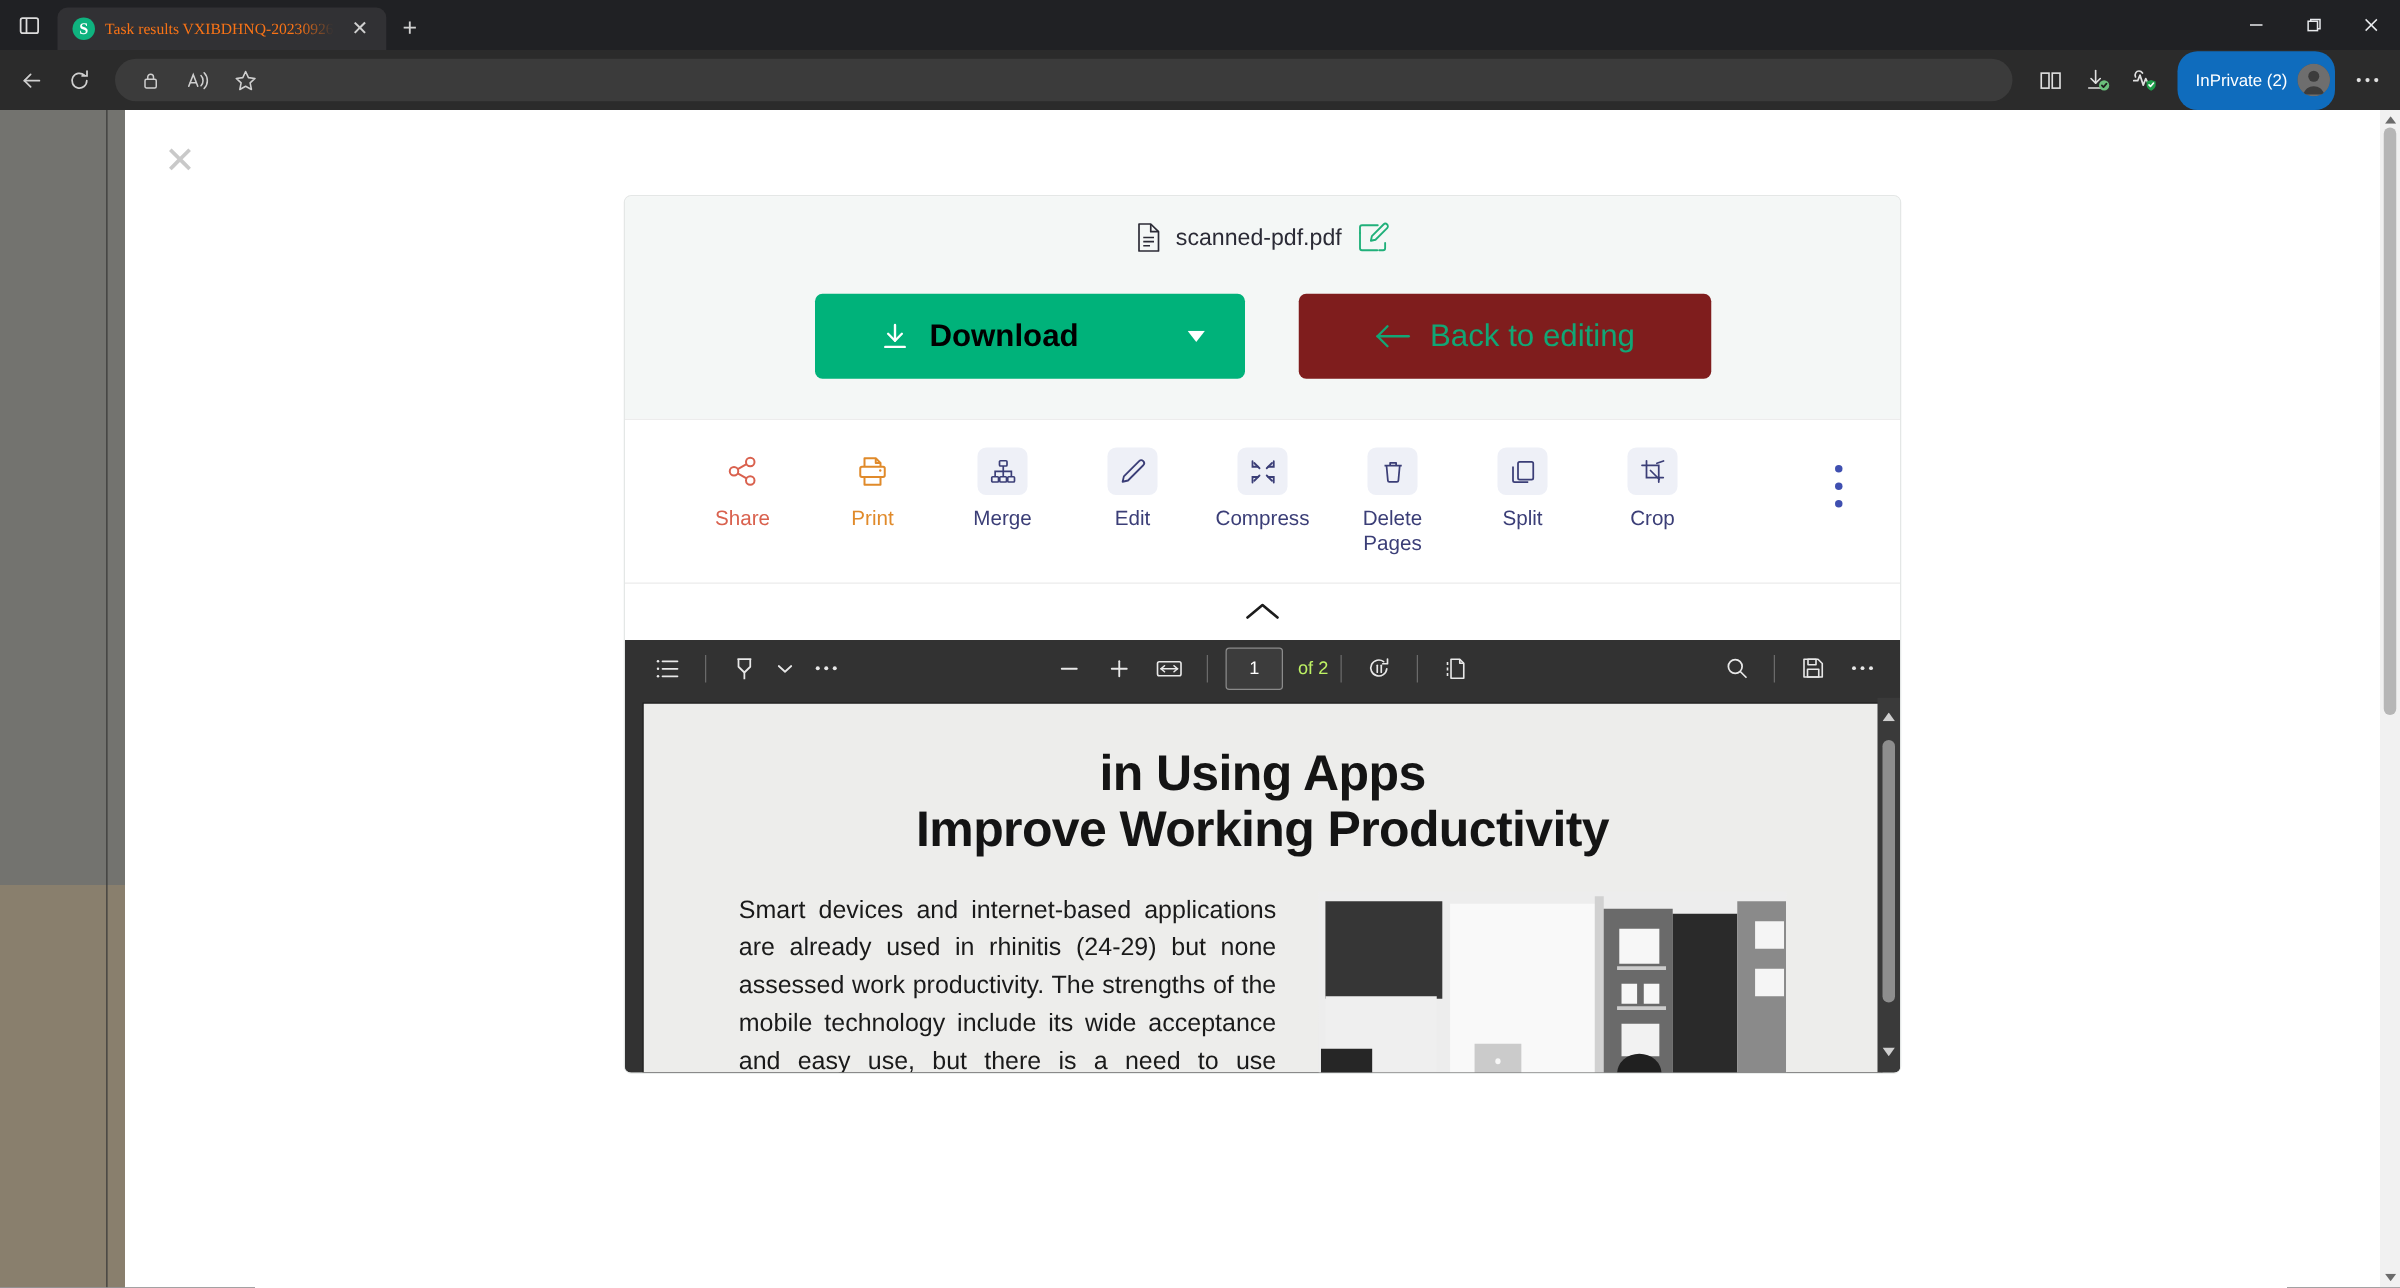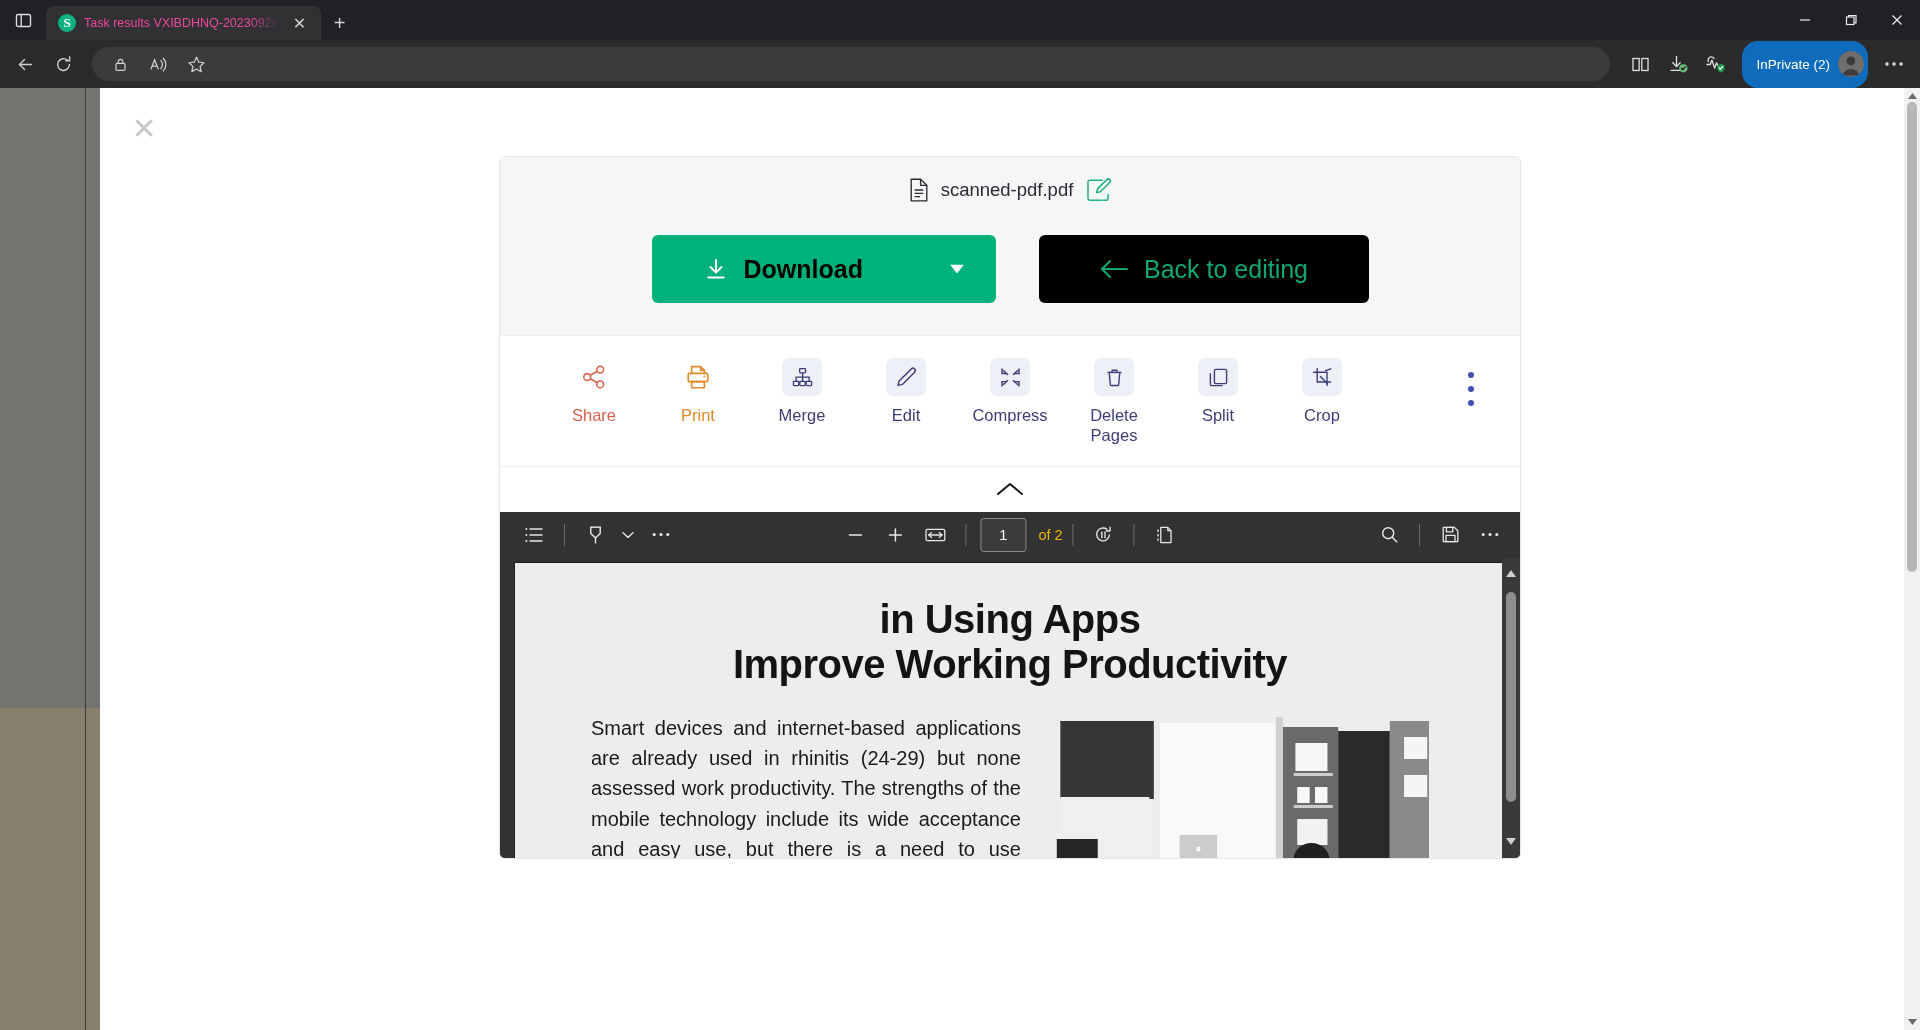--- a/index.html
+++ b/index.html
@@ -28,23 +28,24 @@
     display:flex; align-items:center; gap:8px; padding: 0 8px 0 12px;
     margin-bottom: 0; position: relative;
   }
   .favicon {
     width: 18px; height: 18px; border-radius: 50%;
     background: #0fb37f; color:#fff; font-weight:bold; font-size: 13px;
     display:flex; align-items:center; justify-content:center;
     font-family: "Liberation Serif", serif; flex: 0 0 18px;
   }
   .tab-title {
-    color:#ec4899; font-size: 12.5px; white-space:nowrap; overflow:hidden;
+    color:#f97316; font-size: 12.5px; white-space:nowrap; overflow:hidden;
     flex:1; -webkit-mask-image: linear-gradient(to right, #000 85%, transparent 100%);
     mask-image: linear-gradient(to right, #000 85%, transparent 100%);
+    font-family: Liberation Serif, serif;
   }
   .tab-close, .new-tab {
     width: 26px; height: 26px; display:flex; align-items:center; justify-content:center;
     color:#d0d0d0; font-size:16px; border-radius:4px; flex:0 0 auto;
   }
   .new-tab { margin-left: 6px; margin-bottom: 4px; font-size: 20px; font-weight: 300; }
   .win-controls { position:absolute; right:0; top:0; height:40px; display:flex; }
   .win-btn { width:46px; height:40px; display:flex; align-items:center; justify-content:center; color:#e8eaed; }
 
   .toolbar {
@@ -112,21 +113,21 @@
 
   .btn-row { display:flex; align-items:center; justify-content:center; gap: 43px; margin-top: 32px; }
   .btn-download {
     background: #00b27a; border-radius: 6px; height: 68px; width: 344px;
     display:flex; align-items:center; color:#000000; padding: 0 18px 0 52px; gap: 16px;
     position: relative;
   }
   .btn-download .lbl { font-size: 25px; font-weight: 700; }
   .caret-dl { position:absolute; right: 32px; top: 50%; transform: translateY(-50%); }
   .btn-back {
-    background: #000000; border-radius: 6px; height: 68px; width: 330px;
+    background: #7f1d1d; border-radius: 6px; height: 68px; width: 330px;
     display:flex; align-items:center; justify-content:center; gap: 15px; color:#12a675;
   }
   .btn-back .lbl { font-size: 25px; }
 
   .tools {
     display:flex; align-items:flex-start; padding: 22px 28px 20px 42px; gap: 0; background:#fff;
     border-top: 1px solid #ececec;
   }
   .tool {
     width: 104px; display:flex; flex-direction:column; align-items:center; gap: 9px;
@@ -158,21 +159,21 @@
     gap: 0; position: relative;
   }
   .pdf-btn { width: 40px; height: 34px; display:flex; align-items:center; justify-content:center; color:#e8e8e8;}
   .pdf-sep { width:1px; height: 22px; background:#6a6a6a; margin: 0 10px; }
   .pdf-center { position:absolute; left:50%; transform: translateX(-50%); display:flex; align-items:center; }
   .page-box {
     width: 46px; height: 34px; border: 1px solid #8b8b8b; border-radius: 3px; background:#3c3c3c;
     display:flex; align-items:center; justify-content:center; color:#fff; font-size: 14.5px;
     margin: 0 4px;
   }
-  .of-lbl { font-size: 14.5px; color:#eab308; margin-left: 8px; }
+  .of-lbl { font-size: 14.5px; color:#bef264; margin-left: 8px; }
   .pdf-right { margin-left:auto; display:flex; align-items:center; }
 
   .pdf-stage { position:relative; height: 300px; background:#323232; overflow:hidden; display:flex; justify-content:center; padding-top: 5px;}
   .pdf-page {
     width: 990px; background: #ededeb; position:relative; padding: 34px 0 0;
     box-shadow: 0 0 0 1px #1c1c1c;
   }
   .doc-title {
     text-align:center; font-family:"Liberation Sans", sans-serif; font-weight:700;
     font-size: 40px; line-height: 1.12; color: #141414; letter-spacing: -0.5px;

